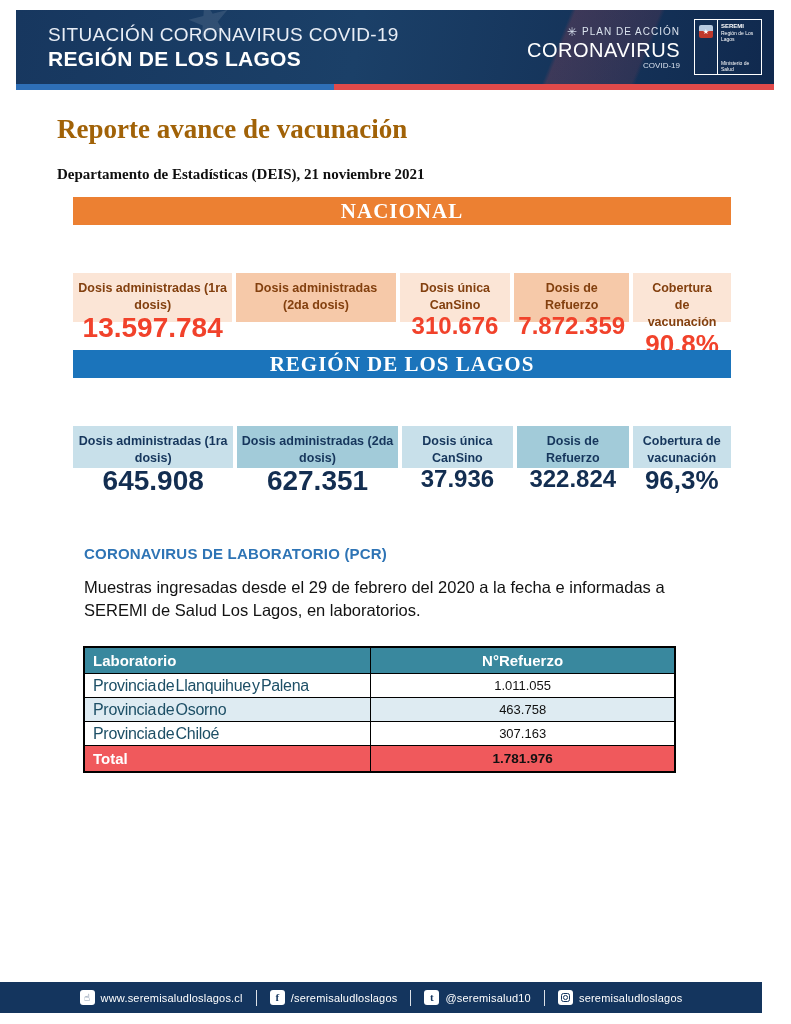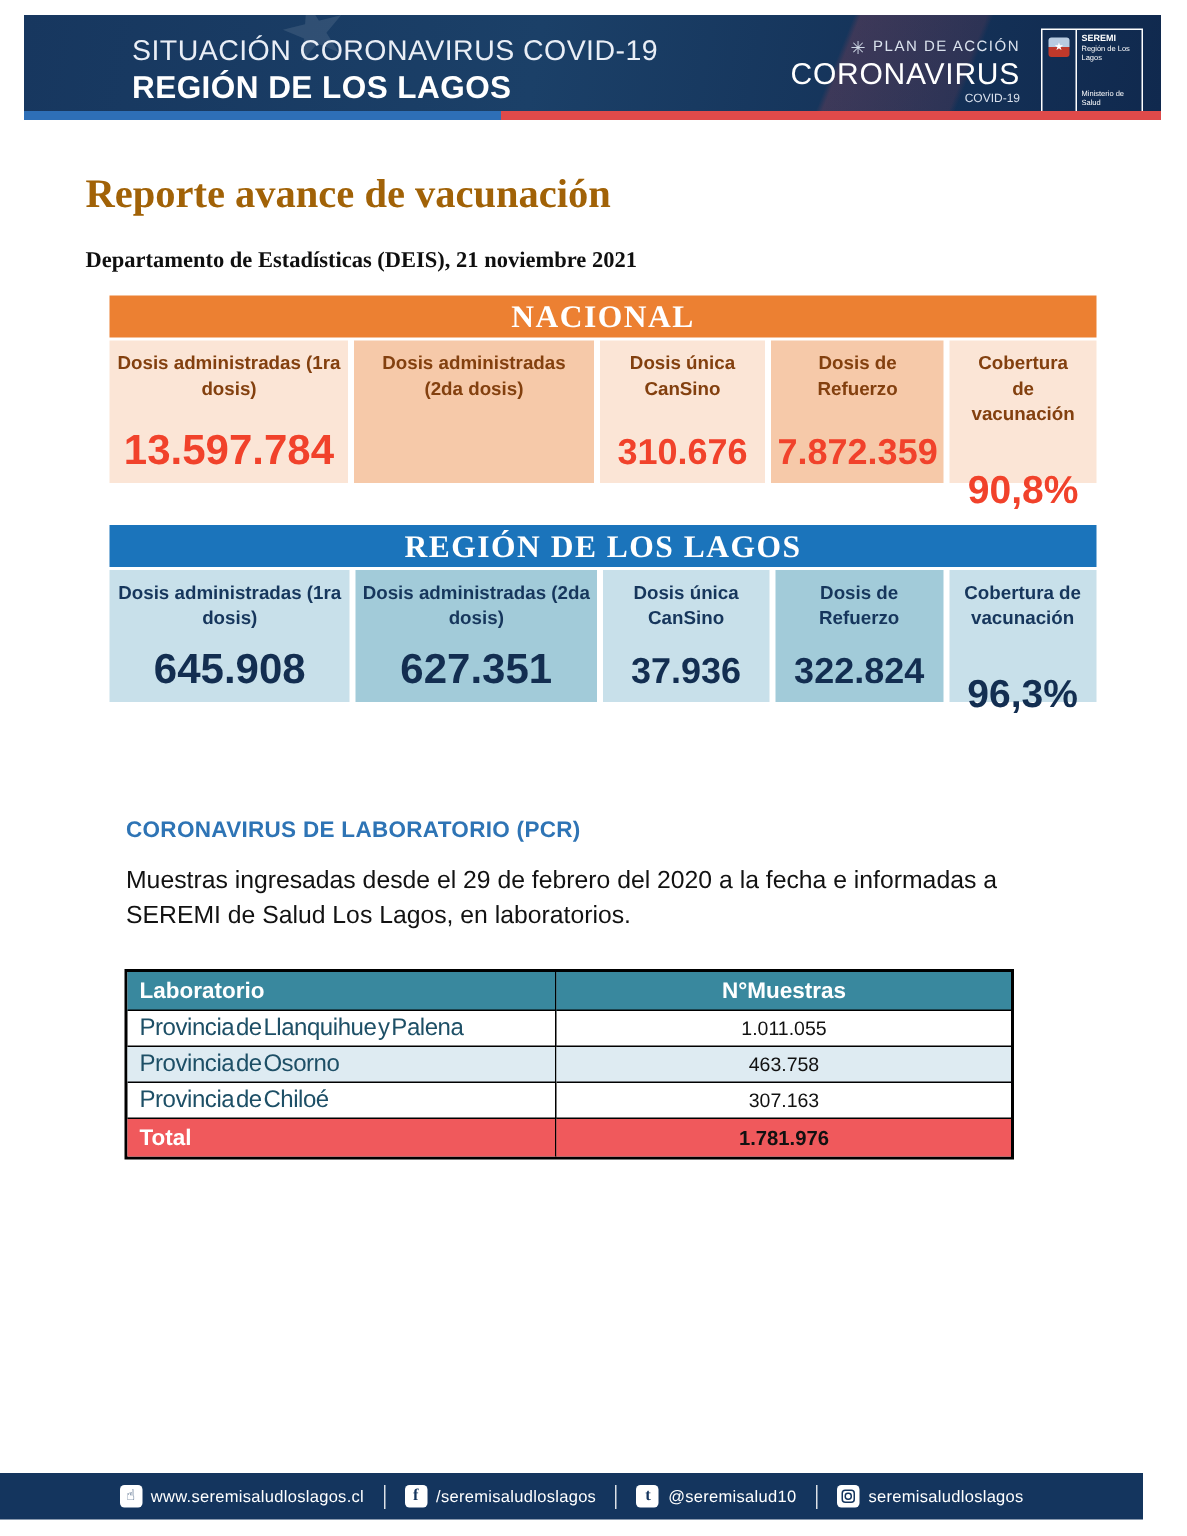--- a/index.html
+++ b/index.html
@@ -5,23 +5,22 @@
   * { margin:0; padding:0; box-sizing:border-box; }
   html,body { background:#fff; }
   #page {
     position:relative; width:791px; height:1024px; background:#fff;
     font-family:"Liberation Sans", sans-serif; overflow:hidden;
   }
 
   
   .banner { position:absolute; left:16px; top:10px; width:758px; }
   .banner-main {
-    position:relative; height:64px; overflow:hidden;
+    position:relative; height:74px; overflow:hidden;
     background:linear-gradient(100deg,#17375f 0%,#1b4068 45%,#10294e 100%);
-    padding-left:40px;
   }
   .banner-main::before {
     content:'★'; position:absolute; left:170px; top:-20px; font-size:52px;
     color:rgba(255,255,255,0.10); transform:rotate(-14deg);
   }
   .banner-main::after {
     content:''; position:absolute; right:0; top:0; width:55%; height:100%;
     background:linear-gradient(112deg, transparent 48%, rgba(200,70,80,0.22) 49%, rgba(200,70,80,0.14) 68%, transparent 69%);
   }
   .banner-inner {
@@ -74,26 +73,26 @@
   .stat-band {
     height:28px; display:flex; align-items:center; justify-content:center;
     font-family:"Liberation Serif", serif; font-weight:bold; font-size:21px;
     color:#ffffff; letter-spacing:1px;
   }
   .national .stat-band { background:#ec8032; }
   .region .stat-band { background:#1b74bb; }
   .stat-cols { display:flex; gap:4px; margin-top:2px; }
   .national .stat-cols { height:95px; }
   .region .stat-cols { height:88px; }
-  .stat-col { display:flex; flex-direction:column; align-items:center; padding:7px 4px 5px 4px; }
+  .stat-col { display:flex; flex-direction:column; align-items:center; padding:7px 4px 5px 4px;margin-top:46px; }
   .stat-col:nth-child(1){ flex:165; }
   .stat-col:nth-child(2){ flex:165; }
   .stat-col:nth-child(3){ flex:112; }
   .stat-col:nth-child(4){ flex:112; }
-  .stat-col:nth-child(5){ flex:98;gap:28px; }
+  .stat-col:nth-child(5){ flex:98; }
   .national .stat-col:nth-child(odd){ background:#fbe5d6; }
   .national .stat-col:nth-child(even){ background:#f6c9a9; }
   .region .stat-col:nth-child(odd){ background:#c8e0ea; }
   .region .stat-col:nth-child(even){ background:#a2cbd9; }
   .stat-label { font-size:12.5px; font-weight:bold; text-align:center; line-height:1.35; }
   .national .stat-label { color:#83400f; }
   .region .stat-label { color:#16365c; }
   .national .stat-col:nth-child(5) .stat-label { max-width:72px; }
   .stat-value { margin-top:auto; font-weight:bold; line-height:1; padding-bottom:3px; }
   .national .stat-value { color:#f1422b; }
@@ -241,21 +240,21 @@
         <div class="stat-value">96,3%</div>
       </div>
     </div>
   </div>
 
   <div class="vig-heading">CORONAVIRUS DE LABORATORIO (PCR)</div>
   <div class="vig-text">Muestras ingresadas desde el 29 de febrero del 2020 a la fecha e informadas a SEREMI de Salud Los Lagos, en laboratorios.</div>
 
   <div class="lab-table">
     <div class="lab-cell col-left lab-h">Laboratorio</div>
-    <div class="lab-cell col-right lab-h">N°Muestras</div>
+    <div class="lab-cell col-right lab-h">N°Refuerzo</div>
 
     <div class="lab-cell col-left lab-label">Provincia de Llanquihue y Palena</div>
     <div class="lab-cell col-right lab-value">1.011.055</div>
 
     <div class="lab-cell col-left lab-label lab-alt">Provincia de Osorno</div>
     <div class="lab-cell col-right lab-value lab-alt">463.758</div>
 
     <div class="lab-cell col-left lab-label">Provincia de Chiloé</div>
     <div class="lab-cell col-right lab-value">307.163</div>
 

